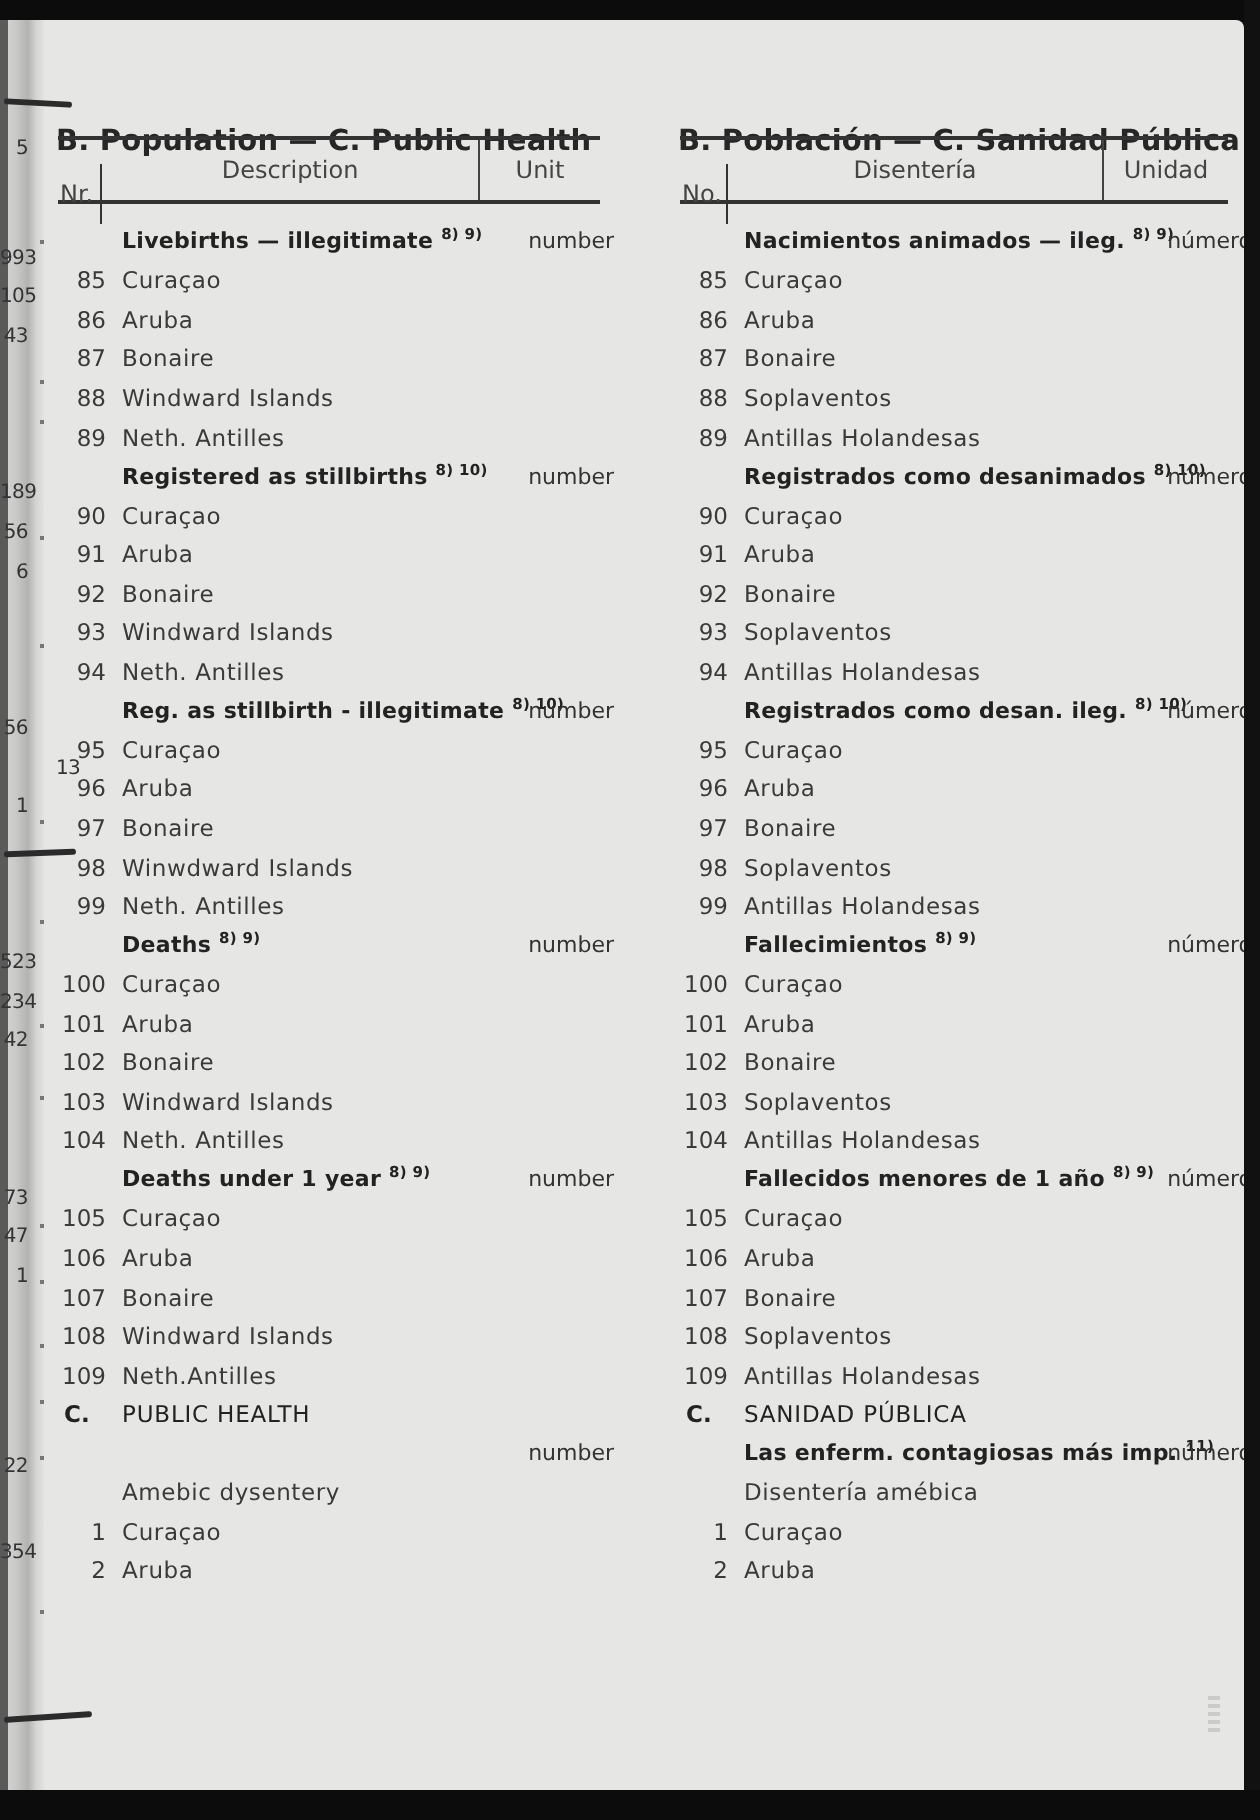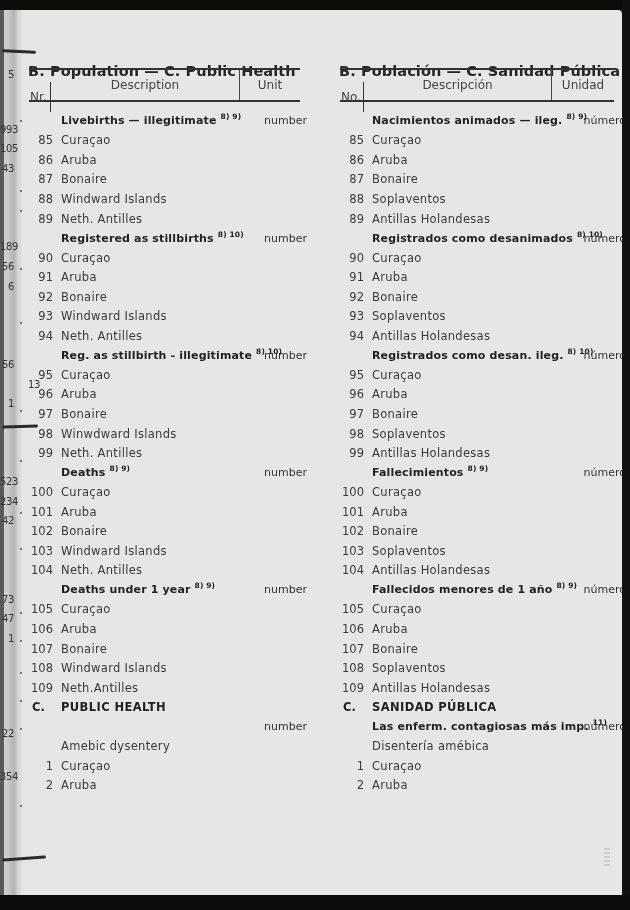--- a/index.html
+++ b/index.html
@@ -60,21 +60,21 @@
       position: relative; height: 19.55px; display: flex; align-items: center;
       font-size: 11.5px; white-space: nowrap;
     }
     .row .nr { width: 27px; text-align: right; color: #3a3a3a; flex: none; }
     .row .desc { margin-left: 8px; color: #3a3a3a; letter-spacing: 0.3px; }
     .row.heading .desc { font-weight: bold; color: #222; letter-spacing: 0.15px; font-size: 11px; }
     .row .unit { position: absolute; right: 4px; font-size: 11px; color: #333; }
     .col-right .row .unit { right: -12px; }
     .row sup { font-size: 7.5px; vertical-align: super; line-height: 0; }
     .row.section .nr { text-align: left; padding-left: 6px; font-weight: bold; color: #222; }
-    .row.section .desc { font-weight: bold; color: #222; letter-spacing: 0.4px; }
+    .row.section .desc { font-weight: normal; color: #222; letter-spacing: 0.4px; }
 
     .bottom-shadow {
       position: absolute; left: 0; bottom: 0; width: 630px; height: 15px; background: #0c0c0c;
     }
     .right-shadow {
       position: absolute; right: 0; top: 0; width: 8px; height: 910px; background: #111;
     }
     .corner-smudge {
       position: absolute; right: 12px; top: 838px; width: 6px; height: 18px; opacity: .35;
       background: repeating-linear-gradient(#999 0 2px, transparent 2px 4px);
@@ -279,21 +279,21 @@
           <span class="nr">2</span>
           <span class="desc"><span>Aruba</span></span>
         </div>
       </div>
   </div>
 
   <div class="col col-right">
     <div class="section-title">B.  Población — C.  Sanidad Pública  11</div>
     <div class="hdr-table">
       <div class="hdr-nr">No.</div>
-      <div class="hdr-desc">Descripción</div>
+      <div class="hdr-desc">Disentería</div>
       <div class="hdr-unit">Unidad</div>
     </div>
     <div class="rows" id="rows-right">
         <div class="row heading">
           <span class="nr"></span>
           <span class="desc"><span>Nacimientos animados — ileg.</span><span> </span><sup>8) 9)</sup></span>
           <span class="unit">número</span>
         </div>
         <div class="row item">
           <span class="nr">85</span>

